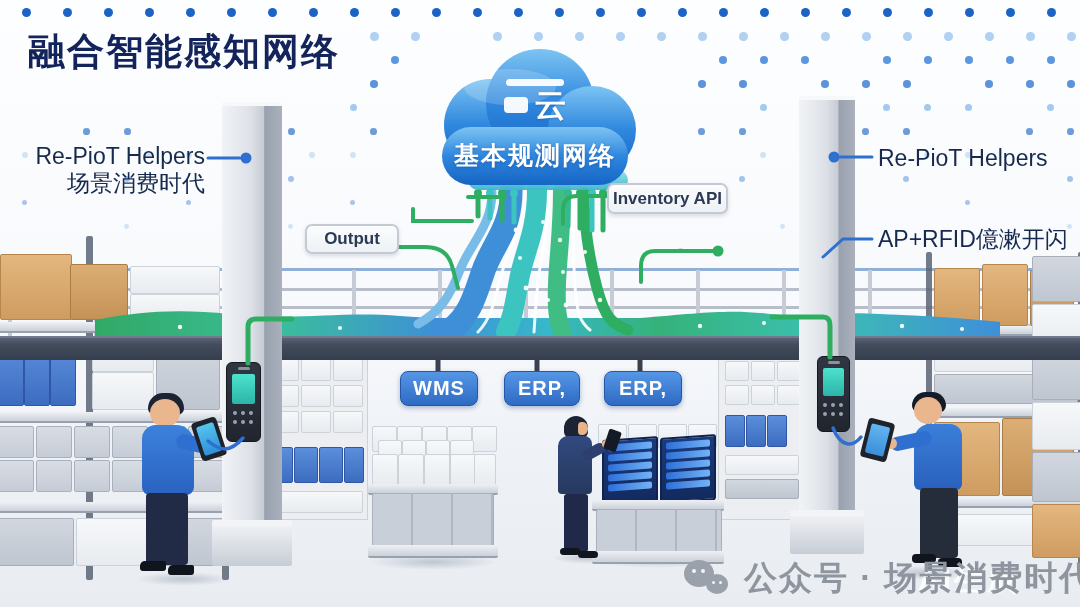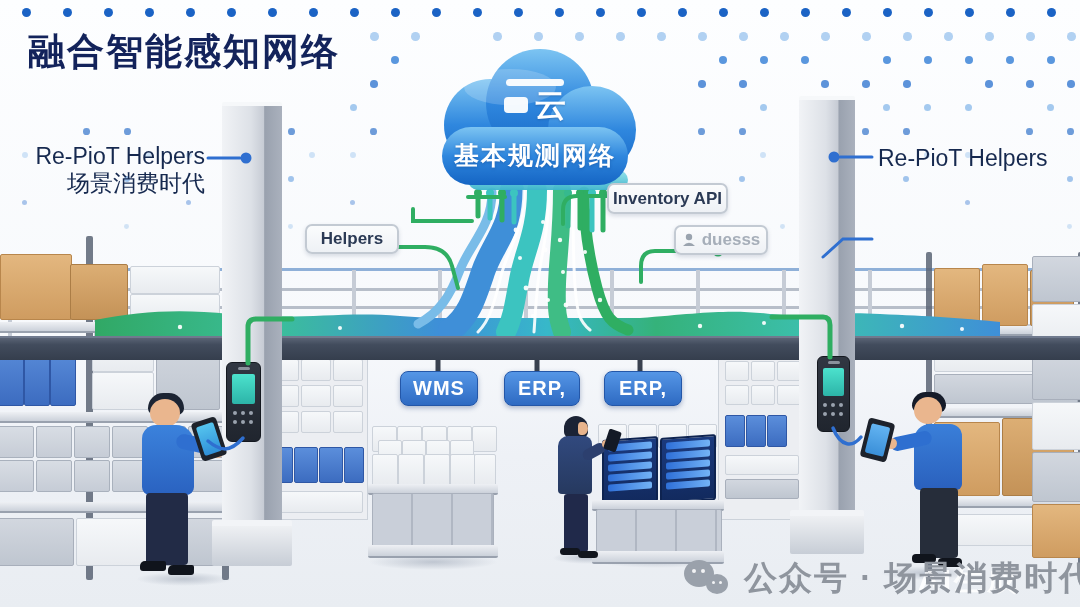--- a/index.html
+++ b/index.html
@@ -534,49 +534,43 @@
     </svg>
     <div class="deco-bar"></div>
     <div class="logo-row">
       <div class="jar"></div>
       <span class="logo-glyph">云</span>
     </div>
     <div class="cloud-title">基本规测网络</div>
   </div>
 
   <div class="apibox" style="left:305px;top:224px;width:90px;height:26px">
-    <span>Helpers</span>
+    <span>Output</span>
   </div>
   <div class="apibox" style="left:607px;top:183px;width:117px;height:27px">
     <span>Inventory API</span>
-  </div>
-  <div class="apibox muted" style="left:674px;top:225px;width:90px;height:26px">
-    <svg width="14" height="14" viewBox="0 0 14 14">
-      <circle cx="7" cy="4" r="3.2" fill="#9aa3ae"></circle>
-      <path d="M1,13 Q7,6.5 13,13 Z" fill="#9aa3ae"></path>
-    </svg>
-    <span>duesss</span>
   </div>
 
   <div class="sysbox" style="left:400px;top:371px;width:76px;height:33px">
     <span>WMS</span>
   </div>
   <div class="sysbox" style="left:504px;top:371px;width:74px;height:33px">
     <span>ERP,</span>
   </div>
   <div class="sysbox" style="left:604px;top:371px;width:76px;height:33px">
     <span>ERP,</span>
   </div>
 
   <div id="title">融合智能感知网络</div>
   <div class="callout" style="left:25px;top:143px;width:180px;text-align:right">
     <div>Re-PioT Helpers</div>
     <div>场景消费时代</div>
   </div>
   <div class="callout" style="left:878px;top:145px">Re-PioT Helpers</div>
+  <div class="callout" style="left:878px;top:226px">AP+RFID億漱开闪</div>
 
   <div id="aiwm">AI生成</div>
   <div id="wm">
     <div class="wicon">
       <div class="bub" style="left:0;top:2px;width:30px;height:27px"></div>
       <div class="eye" style="left:8px;top:11px;width:4px;height:4px"></div>
       <div class="eye" style="left:17px;top:11px;width:4px;height:4px"></div>
       <div class="bub" style="left:22px;top:16px;width:22px;height:20px"></div>
       <div class="eye" style="left:28px;top:23px;width:3px;height:3px"></div>
       <div class="eye" style="left:35px;top:23px;width:3px;height:3px"></div>

